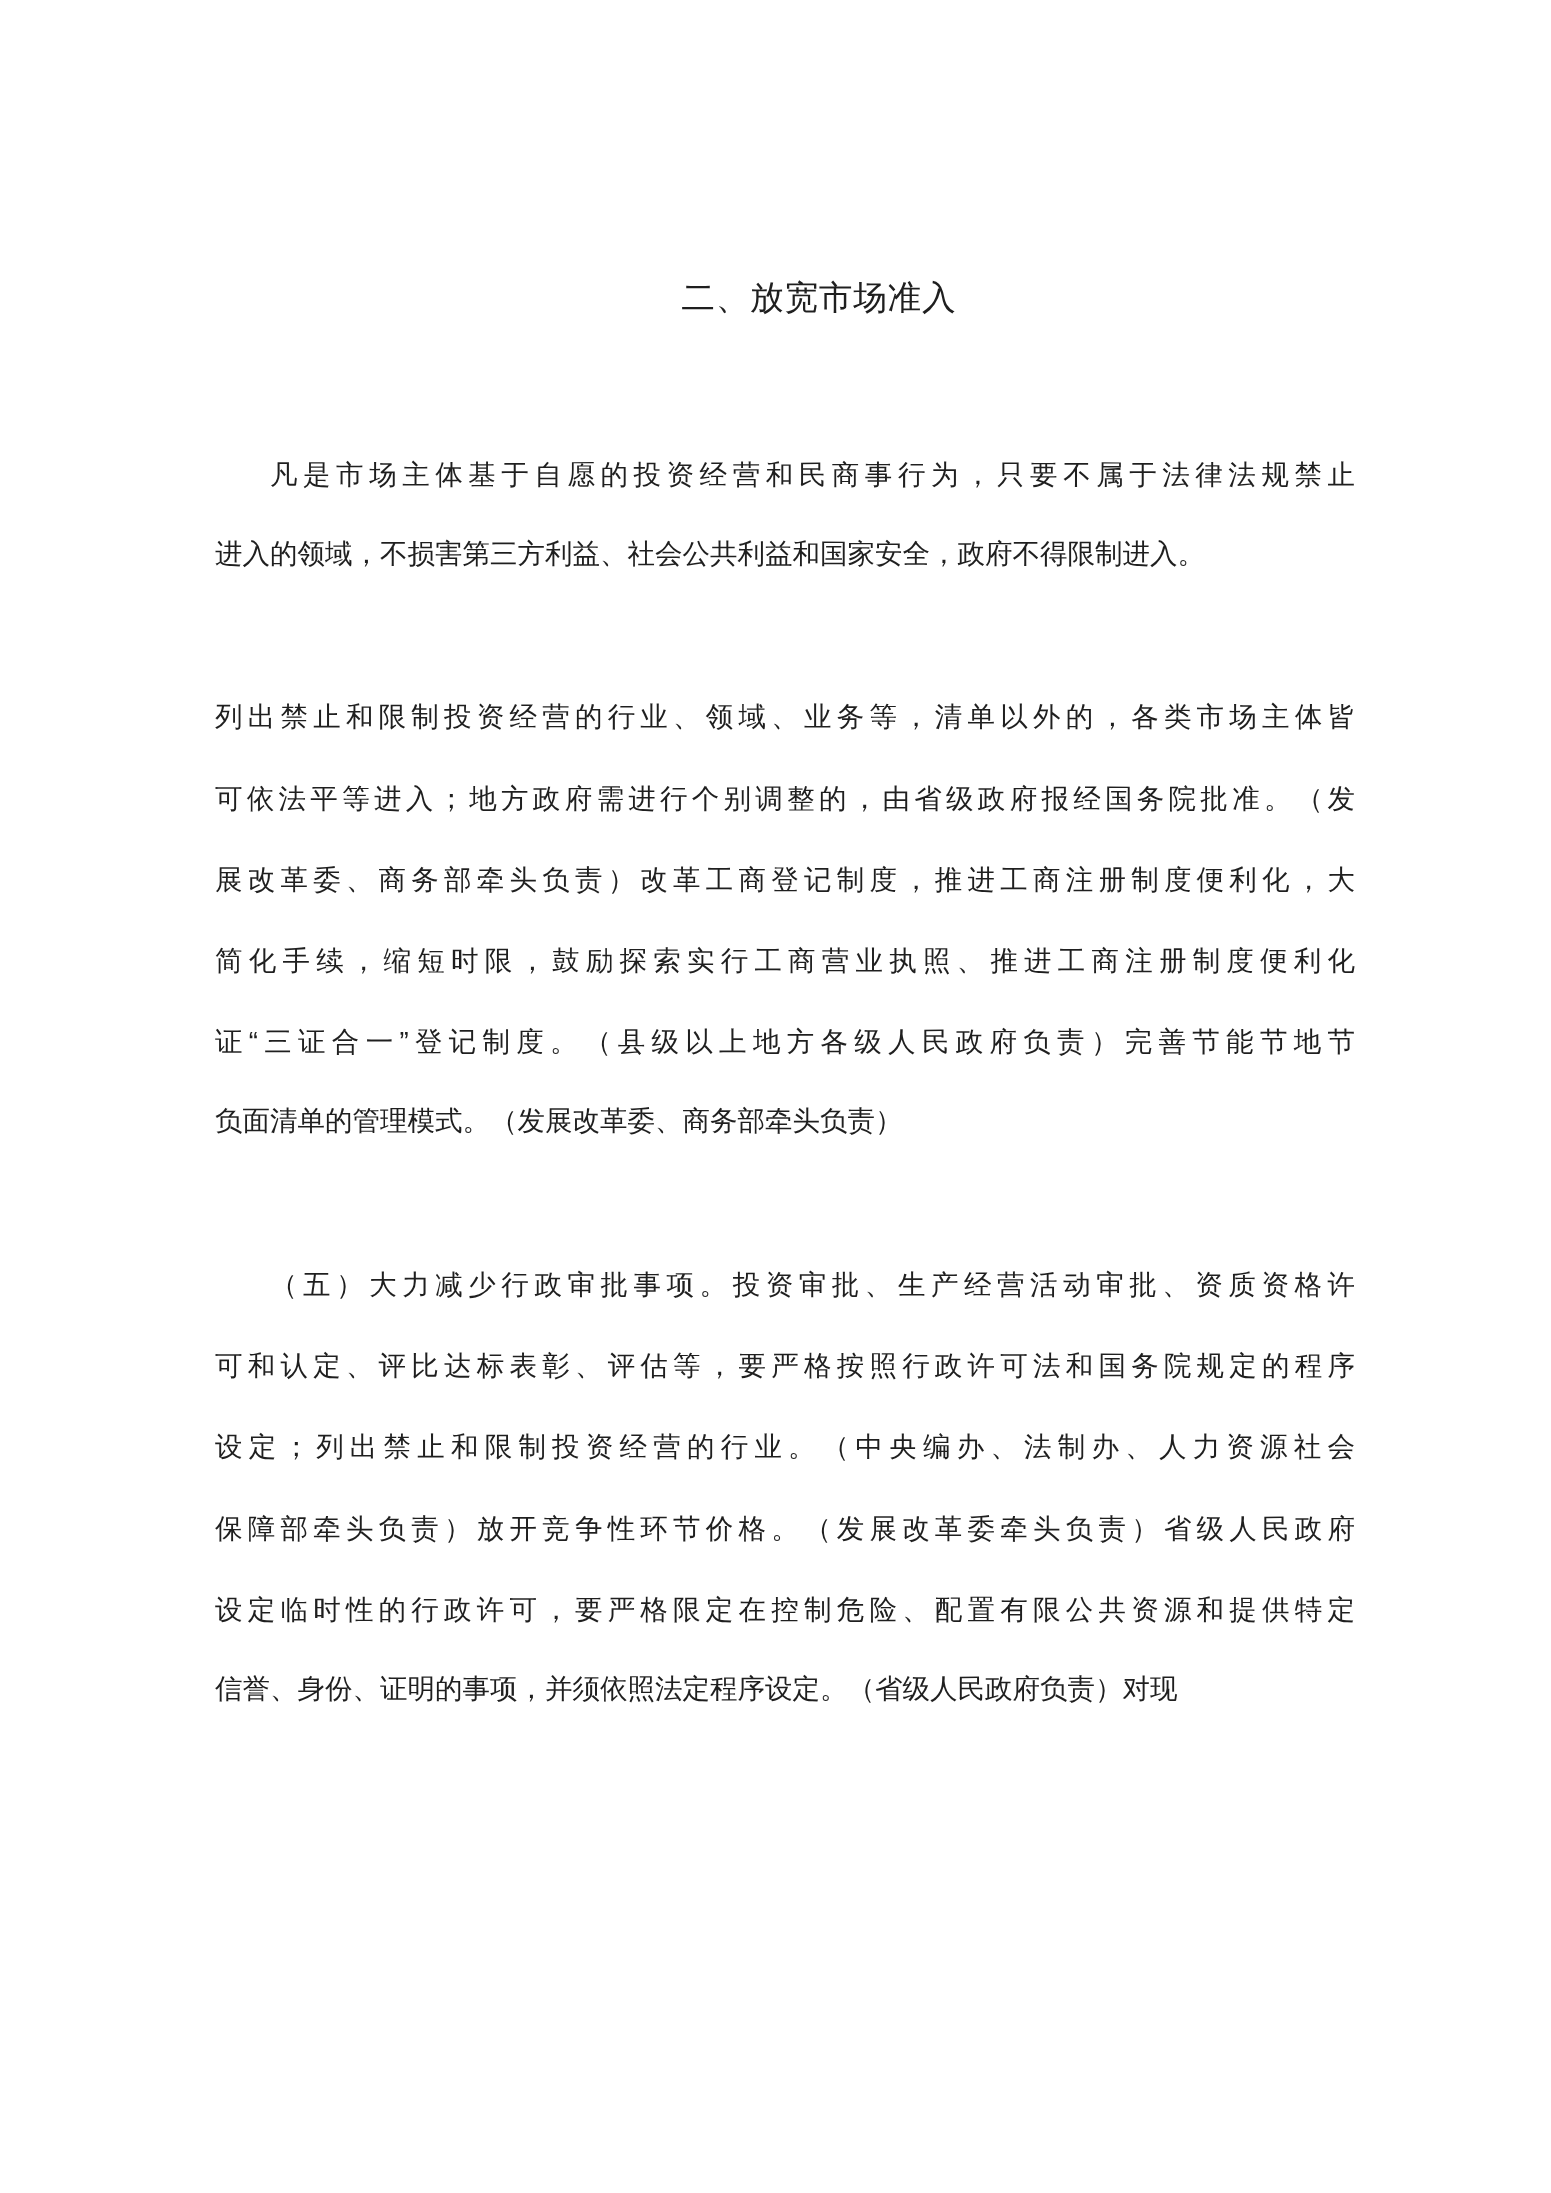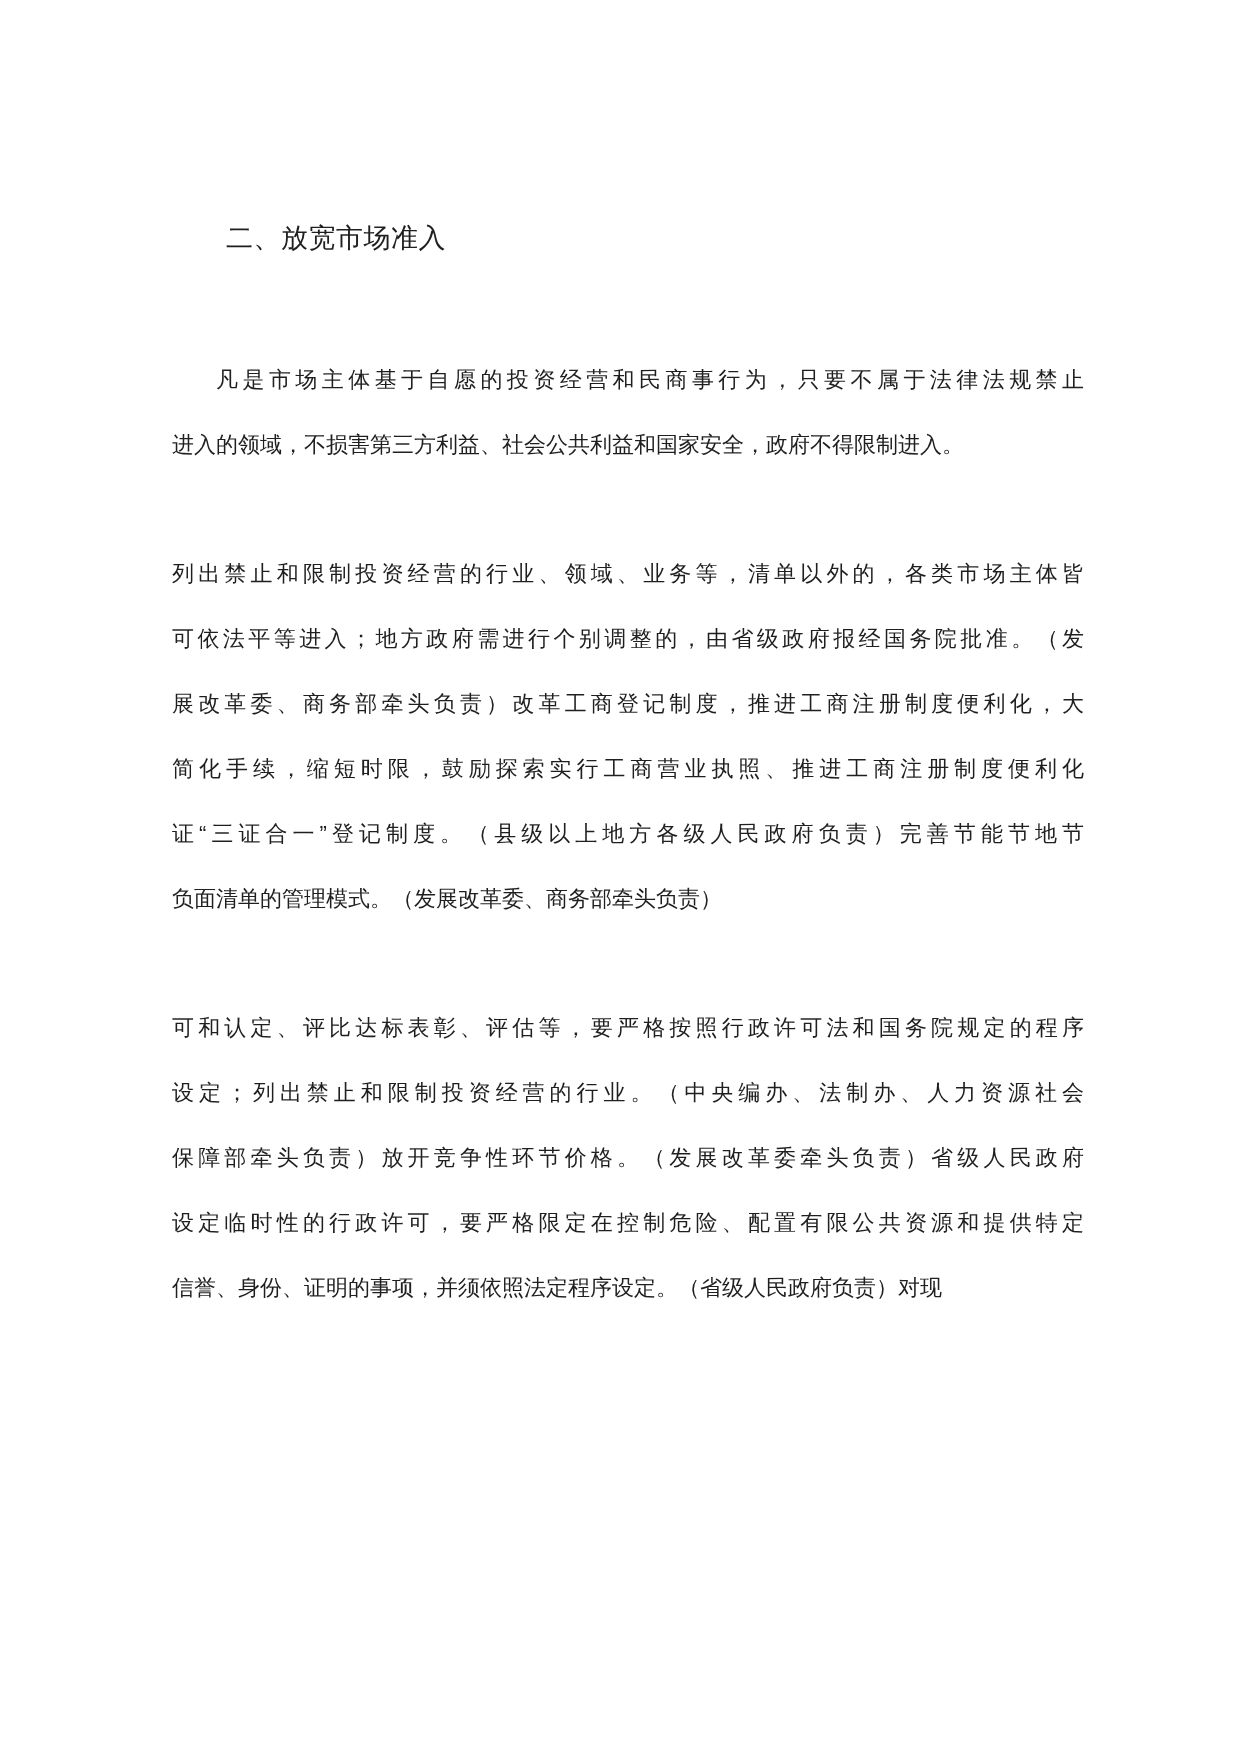--- a/index.html
+++ b/index.html
@@ -21,37 +21,39 @@
     background: #ffffff;
     overflow: hidden;
   }
   .heading {
     font-size: 27px;
     font-weight: 400;
     line-height: 65px;
     margin: 0 0 76px 0;
     text-indent: 2em;
     letter-spacing: 0.5px;
+    text-align: center;
   }
   .para {
     margin: 0 0 64px 0;
     font-size: 22px;
     line-height: 65px;
     letter-spacing: 0;
   }
   .line {
     display: block;
     text-align: justify;
     text-align-last: justify;
   }
   .line.first {
     text-indent: 2em;
   }
   .line.last {
     text-align-last: left;
+    font-family: Liberation Mono, monospace;
   }
 </style>
 </head>
 <body style="background: rgb(255, 255, 255); color: rgb(31, 31, 31);">
 
 <div class="page">
   <h2 class="heading">二、放宽市场准入</h2>
   <div id="paragraphs">
       <p class="para">
         <span class="line first">凡是市场主体基于自愿的投资经营和民商事行为，只要不属于法律法规禁止</span>
@@ -59,20 +61,21 @@
       </p>
       <p class="para">
         <span class="line">列出禁止和限制投资经营的行业、领域、业务等，清单以外的，各类市场主体皆</span>
         <span class="line">可依法平等进入；地方政府需进行个别调整的，由省级政府报经国务院批准。（发</span>
         <span class="line">展改革委、商务部牵头负责）改革工商登记制度，推进工商注册制度便利化，大</span>
         <span class="line">简化手续，缩短时限，鼓励探索实行工商营业执照、推进工商注册制度便利化</span>
         <span class="line">证“三证合一”登记制度。（县级以上地方各级人民政府负责）完善节能节地节</span>
         <span class="line last">负面清单的管理模式。（发展改革委、商务部牵头负责）</span>
       </p>
       <p class="para">
+        <span class="line first">（五）大力减少行政审批事项。投资审批、生产经营活动审批、资质资格许</span>
         <span class="line">可和认定、评比达标表彰、评估等，要严格按照行政许可法和国务院规定的程序</span>
         <span class="line">设定；列出禁止和限制投资经营的行业。（中央编办、法制办、人力资源社会</span>
         <span class="line">保障部牵头负责）放开竞争性环节价格。（发展改革委牵头负责）省级人民政府</span>
         <span class="line">设定临时性的行政许可，要严格限定在控制危险、配置有限公共资源和提供特定</span>
         <span class="line last">信誉、身份、证明的事项，并须依照法定程序设定。（省级人民政府负责）对现</span>
       </p>
     </div>
 </div>
 
 </body></html>

